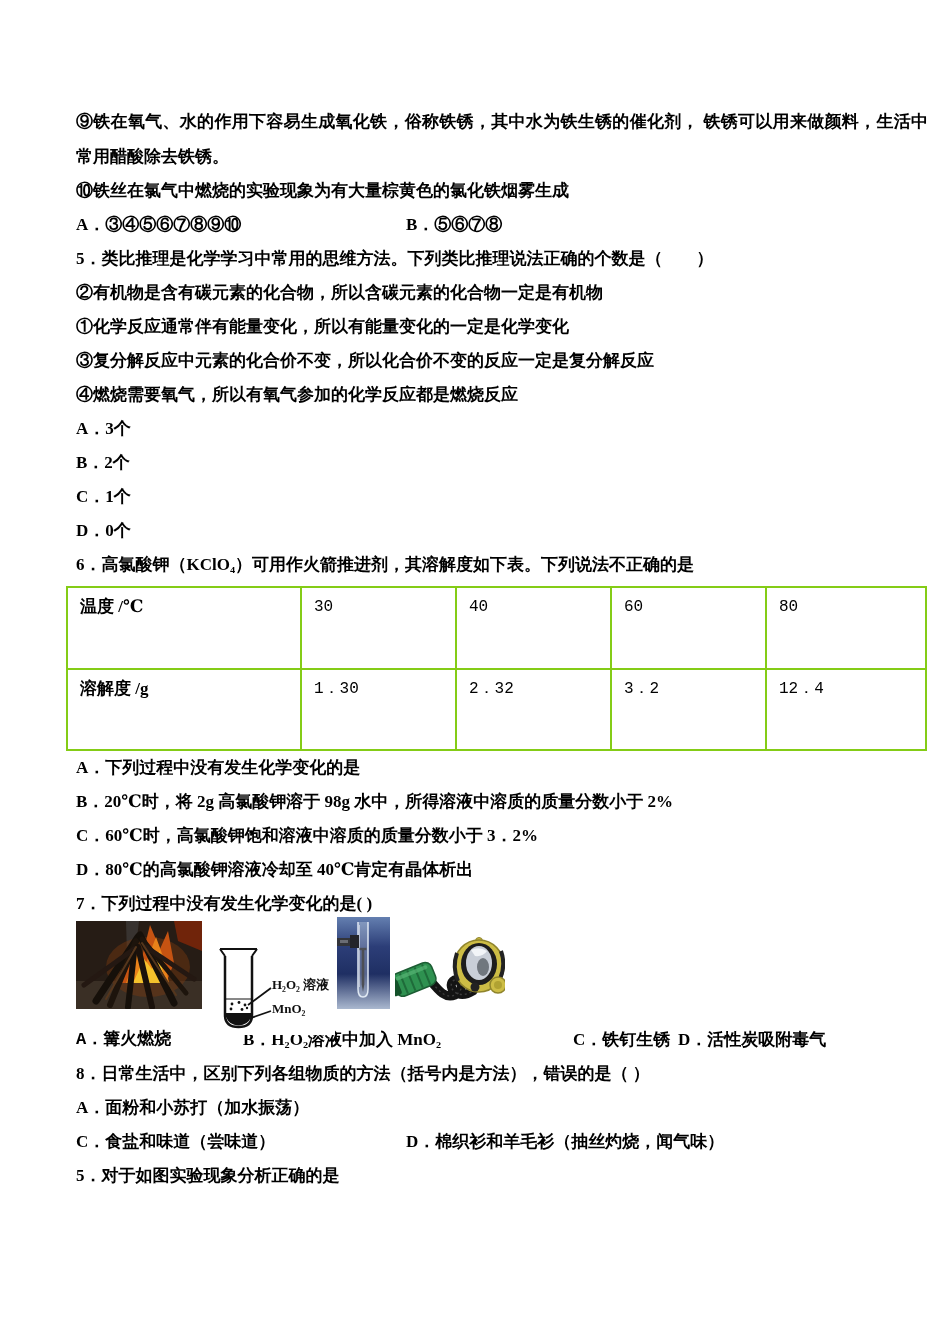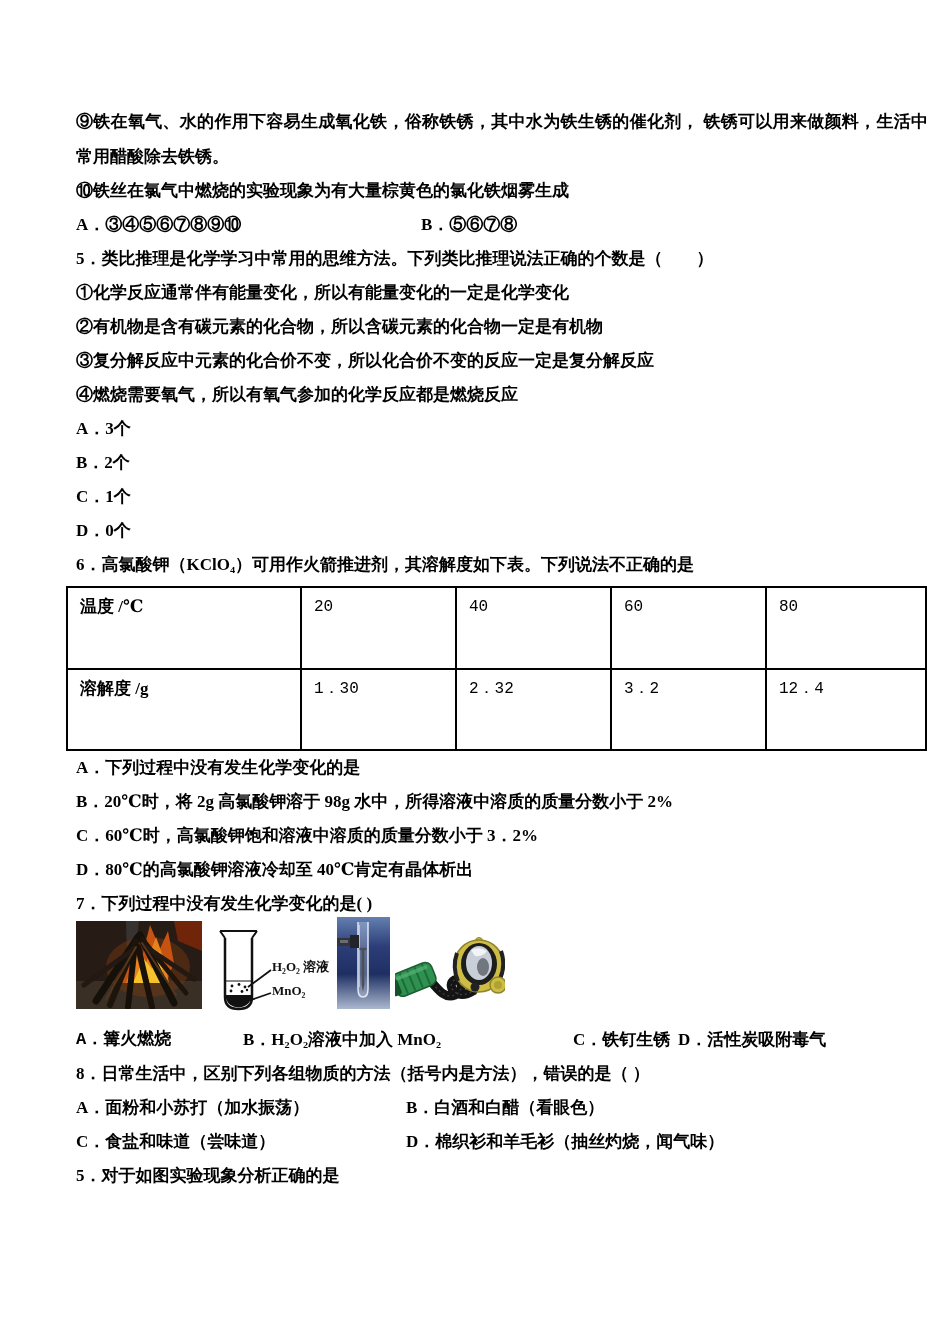--- a/index.html
+++ b/index.html
@@ -6,43 +6,43 @@
   body{
     width:950px;height:1344px;background:#ffffff;color:#000;
     font-family:"Liberation Serif","DejaVu Serif",serif;
     font-weight:700;font-size:17px;
     -webkit-font-smoothing:antialiased;
   }
   .page{position:relative;width:950px;height:1344px;overflow:hidden;margin-left:28px;}
   .content{padding:104px 50px 0 48px;}
   .para{line-height:35px;text-align:justify;}
   .line{line-height:34px;min-height:34px;white-space:nowrap;}
-  .row2{display:flex;gap:15px;}
+  .row2{display:flex;}
   .row2 .c1{width:330px;flex:0 0 330px;}
   .capA{width:167px;flex:0 0 167px;font-family:Liberation Mono, monospace;}
   .capB{width:330px;flex:0 0 330px;}
   .capC{width:105px;flex:0 0 105px;}
 
   
   table.sol{border-collapse:collapse;margin:4px 0 0 -10px;table-layout:fixed;}
   table.sol td{
-    border:2px solid #000000;vertical-align:top;
+    border:2px solid #84cc16;vertical-align:top;
     padding:8px 0 0 12px;line-height:22px;
   }
   td.tc0{width:220px;}
   td.tc1{width:141px;}td.tc2{width:141px;}td.tc3{width:141px;}td.tc4{width:146px;}
   tr.r1 td{height:72px;}
   tr.r2 td{height:71px;}
   .mono{font-family:"Liberation Mono","DejaVu Sans Mono",monospace;font-weight:400;font-size:16px;}
 
   
   .figrow{display:flex;align-items:flex-start;height:96px;margin-top:0;}
   .fig{position:relative;flex:0 0 auto;}
   .fig-bonfire{width:126px;height:88px;top:0;}
-  .fig-tube{width:120px;height:94px;margin-left:13px;top:2px;background:#fff;}
+  .fig-tube{width:120px;height:94px;margin-left:13px;top:20px;background:#fff;}
   .fig-nail{width:53px;height:92px;margin-left:2px;top:-4px;}
   .fig-mask{width:110px;height:72px;margin-left:5px;top:16px;}
   .tube-label{
     position:absolute;font-size:13px;line-height:14px;font-weight:700;
     white-space:nowrap;color:#111;
   }
   .tl1{left:57px;top:37px;}
   .tl2{left:57px;top:61px;}
   .caprow{display:flex;margin-top:6px;}
   .q8row{display:flex;}
@@ -55,36 +55,36 @@
 
     <div class="para">⑨铁在氧气、水的作用下容易生成氧化铁，俗称铁锈，其中水为铁生锈的催化剂， 铁锈可以用来做颜料，生活中常用醋酸除去铁锈。</div>
     <div class="line">⑩铁丝在氯气中燃烧的实验现象为有大量棕黄色的氯化铁烟雾生成</div>
 
     <div class="line row2">
       <span class="c1">A．③④⑤⑥⑦⑧⑨⑩</span>
       <span>B．⑤⑥⑦⑧</span>
     </div>
 
     <div class="line">5．类比推理是化学学习中常用的思维方法。下列类比推理说法正确的个数是（　　）</div>
+    <div class="line">②有机物是含有碳元素的化合物，所以含碳元素的化合物一定是有机物</div>
     <div class="line">①化学反应通常伴有能量变化，所以有能量变化的一定是化学变化</div>
-    <div class="line">②有机物是含有碳元素的化合物，所以含碳元素的化合物一定是有机物</div>
     <div class="line">③复分解反应中元素的化合价不变，所以化合价不变的反应一定是复分解反应</div>
     <div class="line">④燃烧需要氧气，所以有氧气参加的化学反应都是燃烧反应</div>
     <div class="line">A．3个</div>
     <div class="line">B．2个</div>
     <div class="line">C．1个</div>
     <div class="line">D．0个</div>
 
     <div class="line">6．高氯酸钾（KClO₄）可用作火箭推进剂，其溶解度如下表。下列说法不正确的是</div>
 
     <table class="sol">
       <tbody>
           <tr class="r1">
         <td class="tc0">温度 /℃</td>
-        <td class="tc1 mono">20</td>
+        <td class="tc1 mono">30</td>
         <td class="tc2 mono">40</td>
         <td class="tc3 mono">60</td>
         <td class="tc4 mono">80</td>
       </tr>
       <tr class="r2">
         <td class="tc0">溶解度 /g</td>
         <td class="tc1 mono">1．30</td>
         <td class="tc2 mono">2．32</td>
         <td class="tc3 mono">3．2</td>
         <td class="tc4 mono">12．4</td>
@@ -197,21 +197,20 @@
     <div class="line caprow">
       <span class="capA">A．篝火燃烧</span>
       <span class="capB">B．H₂O₂溶液中加入 MnO₂</span>
       <span class="capC">C．铁钉生锈</span>
       <span>D．活性炭吸附毒气</span>
     </div>
 
     <div class="line">8．日常生活中，区别下列各组物质的方法（括号内是方法），错误的是（ ）</div>
     <div class="line q8row">
       <span class="capB" style="flex:0 0 330px;width:330px;">A．面粉和小苏打（加水振荡）</span>
-      <span>B．白酒和白醋（看眼色）</span>
     </div>
     <div class="line q8row">
       <span class="capB" style="flex:0 0 330px;width:330px;">C．食盐和味道（尝味道）</span>
       <span>D．棉织衫和羊毛衫（抽丝灼烧，闻气味）</span>
     </div>
 
     <div class="line">5．对于如图实验现象分析正确的是</div>
 
   </div>
 </div>

